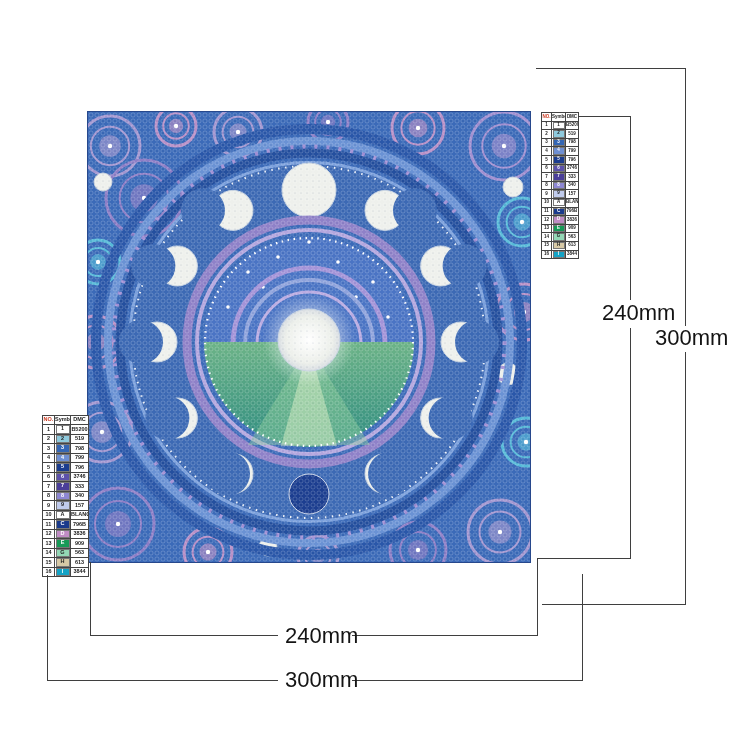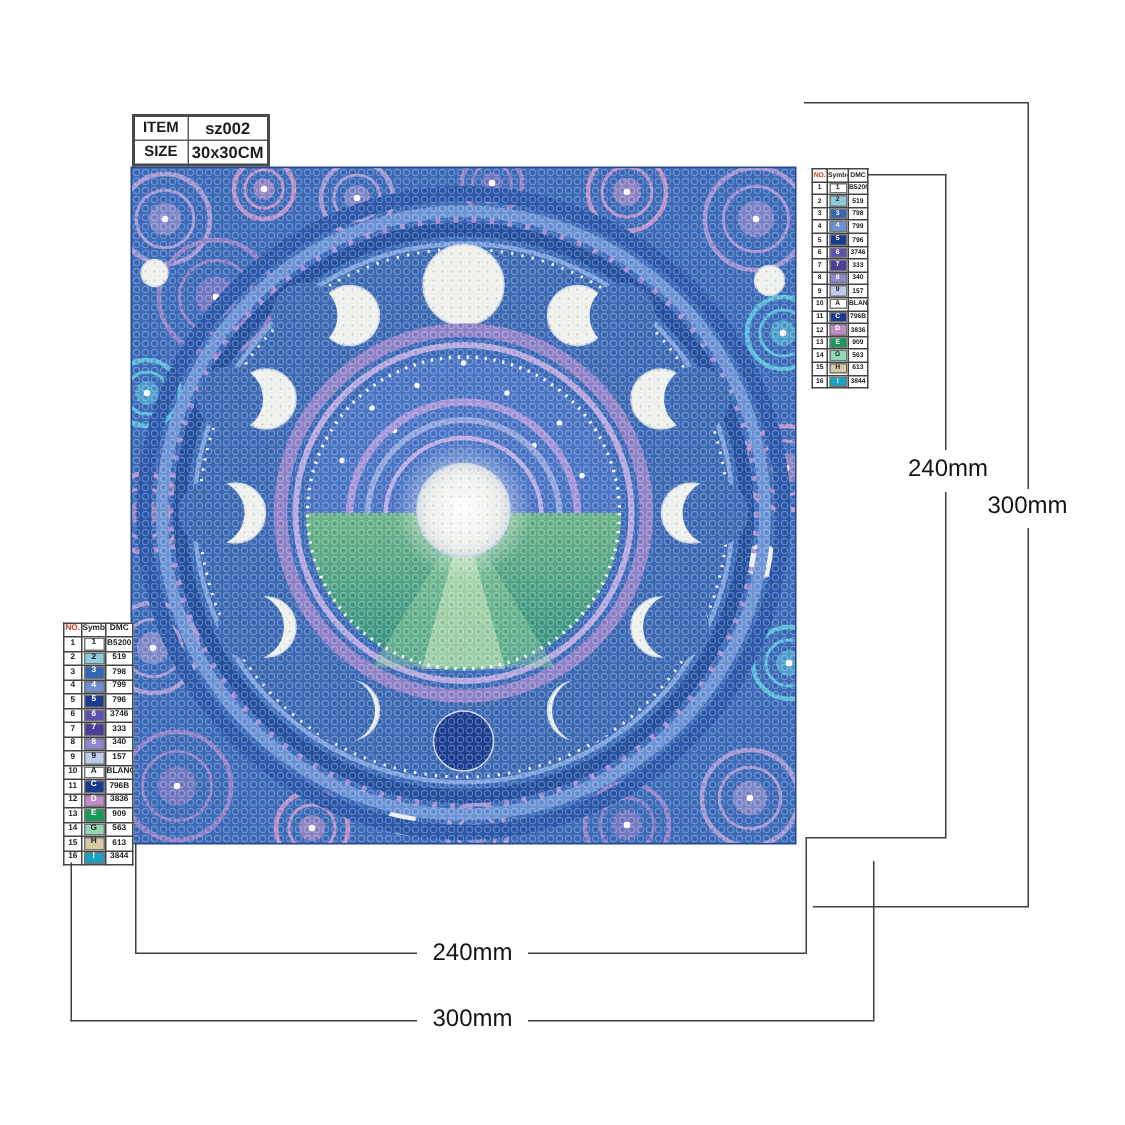--- a/index.html
+++ b/index.html
@@ -27,40 +27,28 @@
   .chip{display:inline-block;border:0.5px solid #777;line-height:1;vertical-align:middle;}
   .chart-right{left:541px;top:112px;width:38px;}
   .chart-right th,.chart-right td{height:7.6px;font-size:4.5px;line-height:4.5px;}
   .chart-right .chip{width:10px;height:5.5px;font-size:4.5px;}
   .chart-left{left:42px;top:415px;width:47px;}
   .chart-left th,.chart-left td{height:8.4px;font-size:5.5px;line-height:5.5px;}
   .chart-left .chip{width:12px;height:6.5px;font-size:5.5px;}
 
   
   .dline{position:absolute;background:#3f3f3f;}
-  .dlabel{position:absolute;width:60px;text-align:center;font-size:16px;color:#141414;
+  .dlabel{position:absolute;width:60px;text-align:center;font-size:22px;color:#141414;
           background:#fff;line-height:18px;}
 </style>
 </head>
 <body>
 
 <div class="stage">
 
-  <table class="item-table">
-    <tbody>
-        <tr>
-      <td class="k">ITEM</td>
-      <td class="v">sz002</td>
-    </tr>
-    <tr>
-      <td class="k">SIZE</td>
-      <td class="v">30x30CM</td>
-    </tr>
-  </tbody>
-    </table>
 
   <svg class="art" viewBox="0 0 442 450">
     <defs>
       <pattern id="tex" width="6" height="6" patternUnits="userSpaceOnUse">
         <circle cx="3" cy="3" r="2.1" fill="none" stroke="rgba(255,255,255,0.5)" stroke-width="0.7"></circle>
         <circle cx="3" cy="3" r="0.6" fill="rgba(15,35,90,0.35)"></circle>
       </pattern>
       <radialGradient id="moonG">
         <stop offset="0%" stop-color="#ffffff"></stop>
           <stop offset="75%" stop-color="#ecEFEa"></stop>

